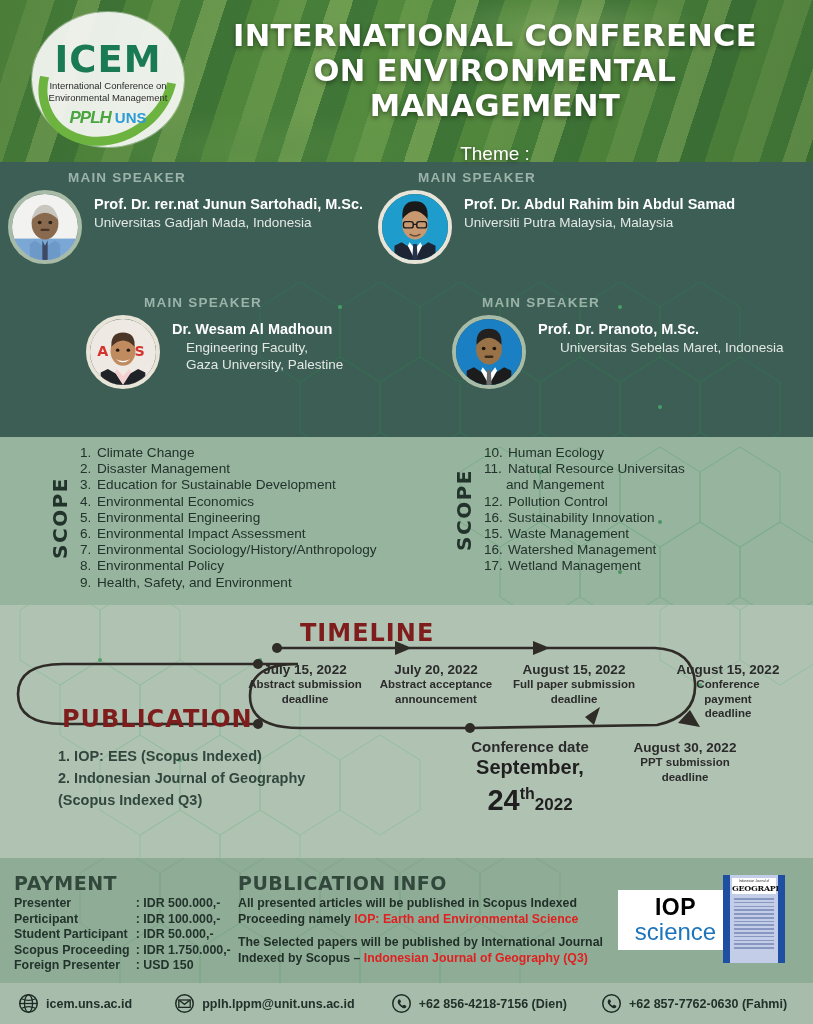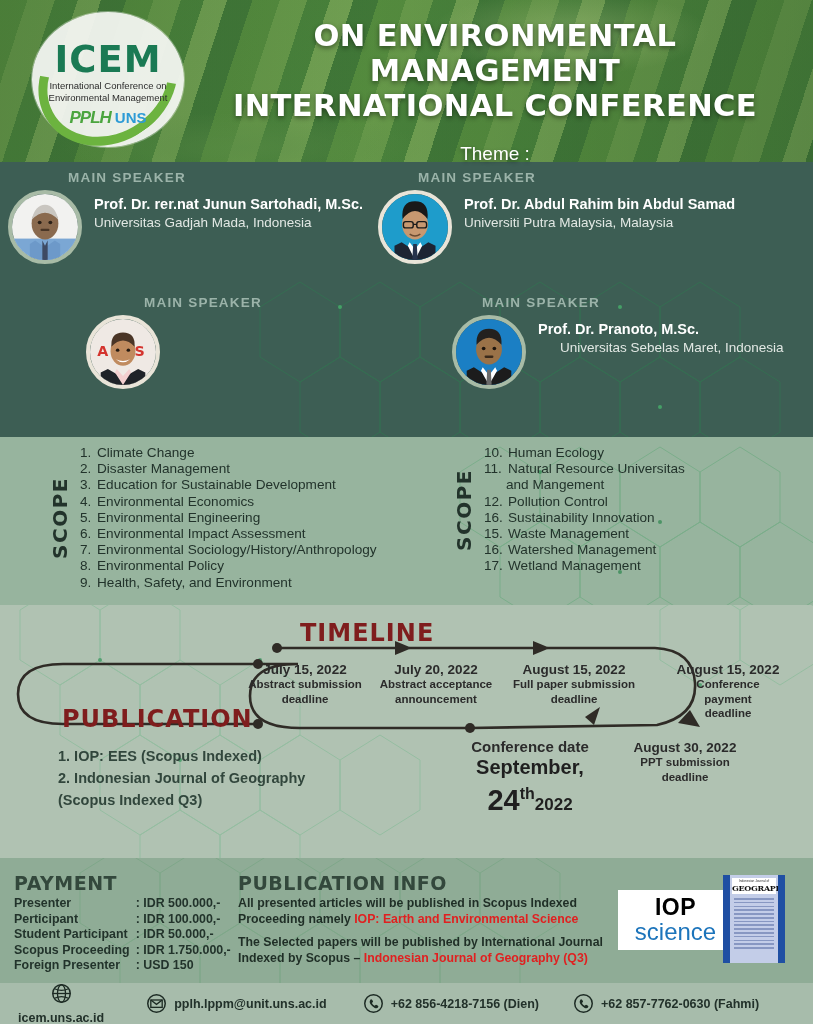--- a/index.html
+++ b/index.html
@@ -205,22 +205,22 @@
       <div class="logo-sub">
         <div>International Conference on</div>
         <div>Environmental Management</div>
       </div>
       <div class="logo-pplh">
         <span>PPLH</span><span class="logo-uns">UNS</span>
       </div>
     </div>
 
     <div class="header-text">
+      <div class="title-main">INTERNATIONAL CONFERENCE</div>
       <div class="title-main">ON ENVIRONMENTAL MANAGEMENT</div>
-      <div class="title-main">INTERNATIONAL CONFERENCE</div>
       <div class="theme-label">Theme :</div>
 
     </div>
   </div>
 
   <div class="speakers">
     <svg class="hexpattern" width="813" height="275">
       <g stroke="#2f7a50" stroke-width="1" fill="none" opacity="0.55">
         <path d="M300 120 L340 145 L340 195 L300 220 L260 195 L260 145 Z"></path>
         <path d="M380 120 L420 145 L420 195 L380 220 L340 195 L340 145 Z"></path>
@@ -304,20 +304,25 @@
               <text x="8" y="42" font-size="16" font-weight="bold" fill="#d4342e" font-family="DejaVu Sans">A</text>
               <text x="50" y="42" font-size="16" font-weight="bold" fill="#d4342e" font-family="DejaVu Sans">S</text>
               <path d="M20 56 L37 66 L54 56 L62 60 L62 74 L12 74 L12 60 Z" fill="#1f2328"></path>
               <path d="M30 56 L37 64 L44 56 L46 60 L37 74 L28 60 Z" fill="#f3cfcf"></path>
               <ellipse cx="37" cy="36" rx="14" ry="16.5" fill="#c08b5f"></ellipse>
               <path d="M24 31 q13 -14 26 0 q1 -16 -13 -16 q-14 0 -13 16Z" fill="#4a3526"></path>
               <ellipse cx="31" cy="35" rx="2" ry="1.8" fill="#241a12"></ellipse>
               <ellipse cx="43" cy="35" rx="2" ry="1.8" fill="#241a12"></ellipse>
               <path d="M29 45 q8 7 16 0 q-8 4 -16 0Z" fill="#ffffff"></path>
             </svg>
+          </div>
+          <div style="margin-left:12px; margin-top:6px;">
+            <div class="sp-name">Dr. Wesam Al Madhoun</div>
+            <div class="sp-aff" style="margin-left:14px;">Engineering Faculty,</div>
+            <div class="sp-aff" style="margin-top:0; margin-left:14px;">Gaza University, Palestine</div>
           </div>
         </div>
       </div>
     </div>
 
     <div class="speaker" style="left:452px; top:133px; width:360px;">
       <div style="width:100%;">
         <div class="sp-label" style="margin-left:30px;">MAIN SPEAKER</div>
         <div style="display:flex; align-items:flex-start; margin-top:5px;">
           <div class="avatar ring-green">
@@ -561,21 +566,21 @@
         <div></div>
         <div></div>
         <div></div>
         <div></div>
       <div></div>
         <div></div>
     </div>
   </div>
 
   <div class="footer">
-    <div class="fitem" style="margin-left:18px;flex-direction:column;">
+    <div class="fitem" style="margin-left:18px;">
       <svg class="cicon" viewBox="0 0 24 24">
         <circle cx="12" cy="12" r="10" fill="none" stroke="#1d2b24" stroke-width="1.7"></circle>
         <ellipse cx="12" cy="12" rx="4.6" ry="10" fill="none" stroke="#1d2b24" stroke-width="1.5"></ellipse>
         <line x1="2" y1="12" x2="22" y2="12" stroke="#1d2b24" stroke-width="1.5"></line>
         <path d="M4 6.5 q8 3.6 16 0 M4 17.5 q8 -3.6 16 0" fill="none" stroke="#1d2b24" stroke-width="1.4"></path>
       </svg>
       <span class="ftext">icem.uns.ac.id</span>
     </div>
 
     <div class="fitem" style="margin-left:42px;">

